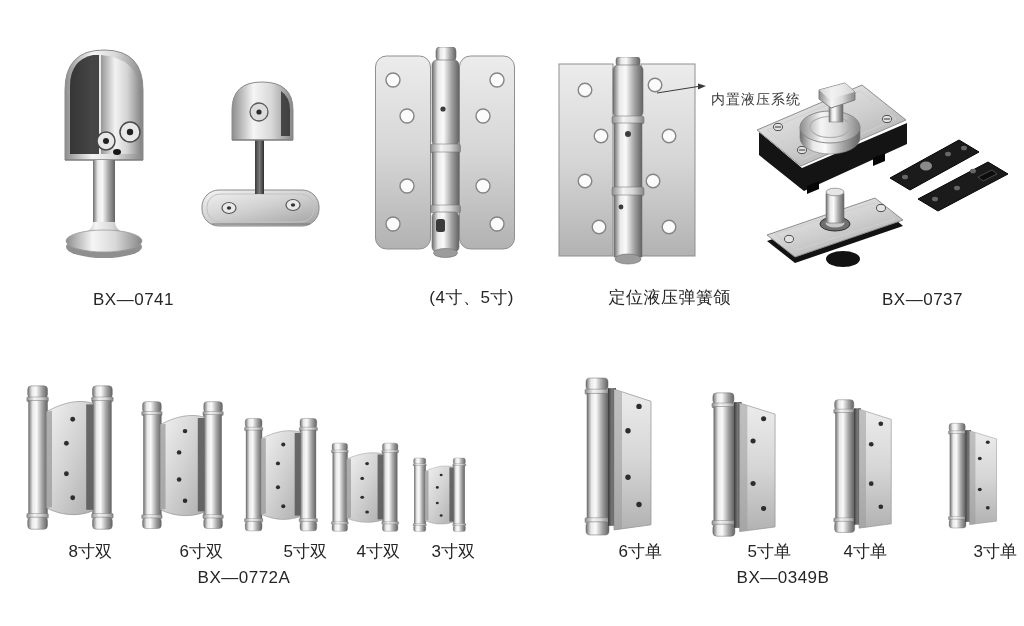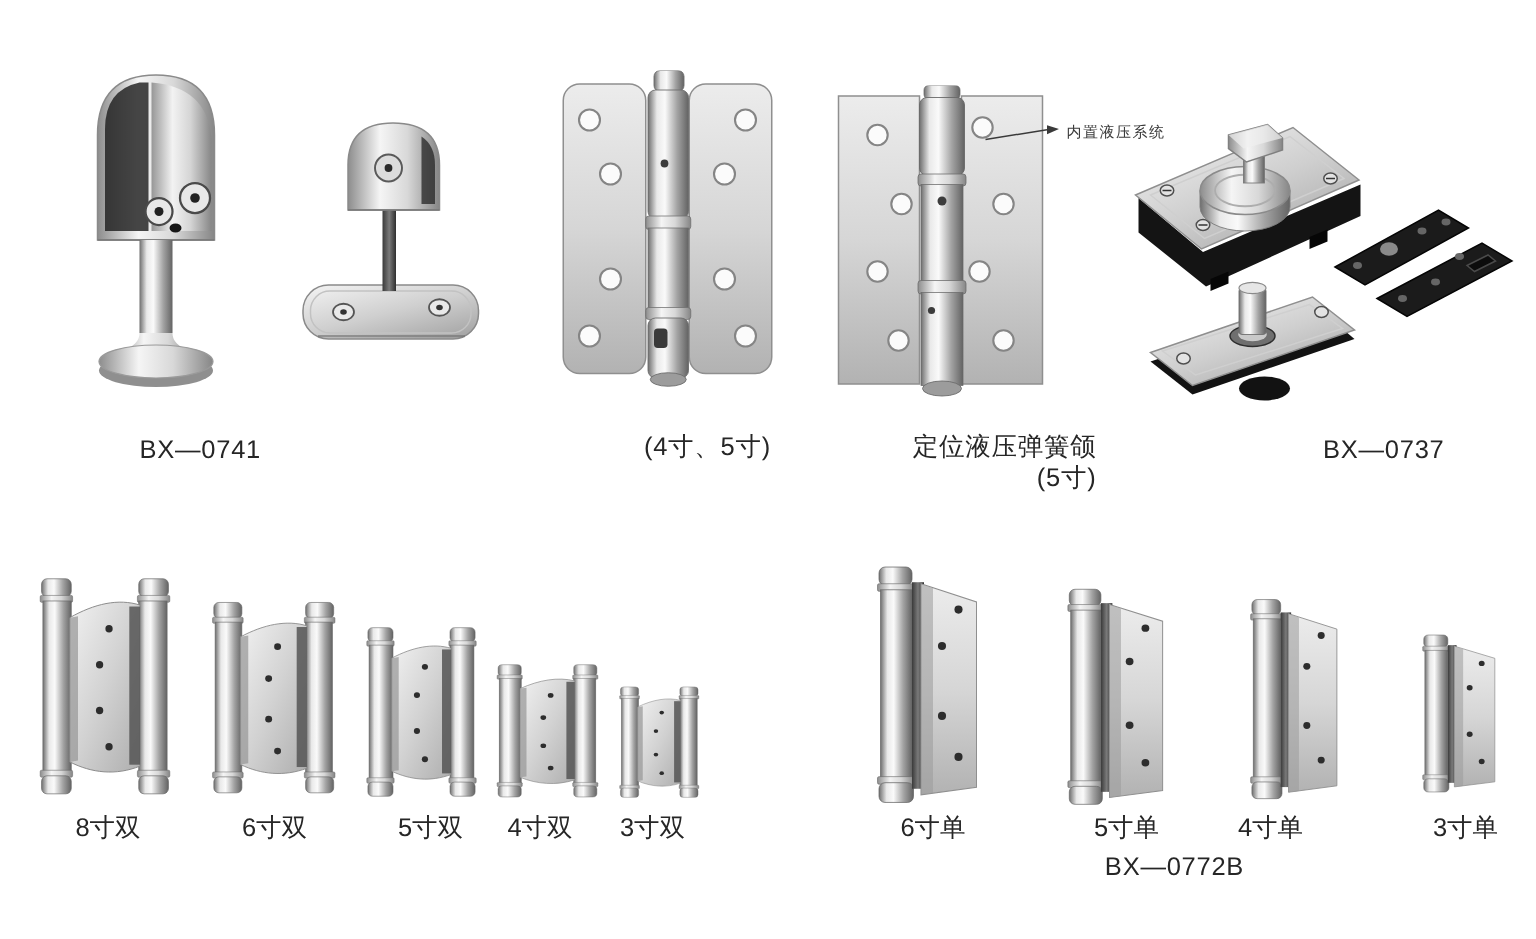--- a/index.html
+++ b/index.html
@@ -10,30 +10,31 @@
     color:#222222;
   }
   .product { position:absolute; margin:0; }
   .product svg { display:block; width:100%; height:100%; }
   .caption {
     position:absolute; text-align:right; font-size:17px; color:#262626;
     letter-spacing:0.5px; line-height:21px; white-space:nowrap;
   }
   .caption .line { display:block; }
   .size-label {
-    position:absolute; text-align:center; font-size:17px; color:#262626;
+    position:absolute; text-align:right; font-size:17px; color:#262626;
     white-space:nowrap;
   }
   .model-label {
     position:absolute; text-align:center; font-size:17px; color:#262626;
     letter-spacing:0.5px; white-space:nowrap;
   }
   .annotation {
-    position:absolute; font-size:10px; color:#3a3a3a; letter-spacing:1px;
+    position:absolute; font-size:14px; color:#3a3a3a; letter-spacing:1px;
     white-space:nowrap;
+    margin-top:10px;
   }
   .leader { position:absolute; }
 </style>
 </head>
 <body>
 
 <div class="canvas">
 
   <svg width="0" height="0" style="position:absolute" aria-hidden="true">
     <defs>
@@ -221,21 +222,20 @@
       <ellipse cx="228" cy="93" rx="3" ry="2.3" fill="#666"></ellipse>
     </svg>
   </figure>
 
   <div class="caption" style="left:34px;top:289px;width:140px">BX—0741</div>
   <div class="caption" style="left:374px;top:287px;width:140px">
     <span class="line">(4寸、5寸)</span>
   </div>
   <div class="caption" style="left:571px;top:287px;width:160px">
     <span class="line">定位液压弹簧颌</span>
-    <span class="line">(5寸)</span>
   </div>
   <div class="caption" style="left:823px;top:289px;width:140px">BX—0737</div>
 
   <figure class="product" style="left:25px;top:384px;width:90px;height:148px">
     <svg viewBox="0 0 100 160" preserveAspectRatio="none">
       <rect x="3" y="2" width="22" height="13" rx="4" fill="url(#gBarrel)" stroke="#666" stroke-width="0.5"></rect>
       <rect x="2" y="14" width="24" height="5" rx="1" fill="url(#gDome)" stroke="#666" stroke-width="0.4"></rect>
       <rect x="4" y="18" width="21" height="123" fill="url(#gBarrel)" stroke="#6a6a6a" stroke-width="0.5"></rect>
       <rect x="2" y="140" width="24" height="5" rx="1" fill="url(#gDome)" stroke="#666" stroke-width="0.4"></rect>
       <rect x="3" y="144" width="22" height="13" rx="4" fill="url(#gBarrel)" stroke="#666" stroke-width="0.5"></rect>
@@ -341,20 +341,21 @@
       <circle cx="46" cy="97" r="2.7" fill="#2d2d2d"></circle>
         <circle cx="53" cy="123" r="2.7" fill="#2d2d2d"></circle>
     </svg>
   </figure>
 
   <div class="size-label" style="left:32px;top:540px;width:80px">8寸双</div>
   <div class="size-label" style="left:143px;top:540px;width:80px">6寸双</div>
   <div class="size-label" style="left:247px;top:540px;width:80px">5寸双</div>
   <div class="size-label" style="left:320px;top:540px;width:80px">4寸双</div>
   <div class="size-label" style="left:395px;top:540px;width:80px">3寸双</div>
+  <div class="model-label" style="left:164px;top:568px;width:160px">BX—0772A</div>
 
   <figure class="product" style="left:583px;top:376px;width:70px;height:162px">
     <svg viewBox="0 0 70 160" preserveAspectRatio="none">
       <rect x="3" y="2" width="22" height="12" rx="4" fill="url(#gBarrel)" stroke="#666" stroke-width="0.5"></rect>
       <rect x="2" y="13" width="24" height="5" rx="1" fill="url(#gDome)" stroke="#666" stroke-width="0.4"></rect>
       <rect x="4" y="17" width="21" height="124" fill="url(#gBarrel)" stroke="#6a6a6a" stroke-width="0.5"></rect>
       <rect x="2" y="140" width="24" height="5" rx="1" fill="url(#gDome)" stroke="#666" stroke-width="0.4"></rect>
       <rect x="3" y="144" width="23" height="13" rx="4" fill="url(#gBarrel)" stroke="#666" stroke-width="0.5"></rect>
       <rect x="25" y="12" width="8" height="136" fill="url(#gDark)"></rect>
       <polygon points="31,13 68,25 68,147 31,152" fill="url(#gLeafV)" stroke="#8f8f8f" stroke-width="0.7"></polygon>
@@ -414,15 +415,15 @@
         <circle cx="45" cy="54" r="2.7" fill="#2d2d2d"></circle>
       <circle cx="45" cy="100" r="2.7" fill="#2d2d2d"></circle>
         <circle cx="56" cy="127" r="2.7" fill="#2d2d2d"></circle>
     </svg>
   </figure>
 
   <div class="size-label" style="left:582px;top:540px;width:80px">6寸单</div>
   <div class="size-label" style="left:711px;top:540px;width:80px">5寸单</div>
   <div class="size-label" style="left:807px;top:540px;width:80px">4寸单</div>
   <div class="size-label" style="left:937px;top:540px;width:80px">3寸单</div>
-  <div class="model-label" style="left:703px;top:568px;width:160px">BX—0772B</div>
+  <div class="model-label" style="left:703px;top:568px;width:160px">BX—0349B</div>
 
 </div>
 
 </body></html>

